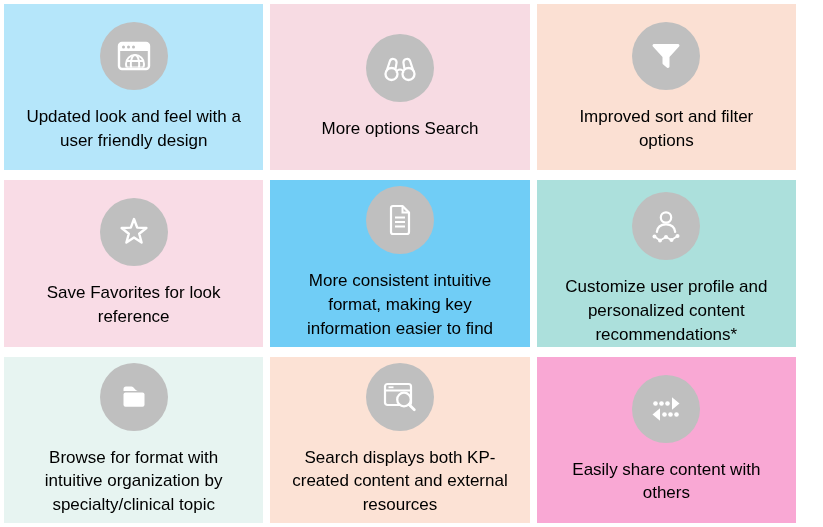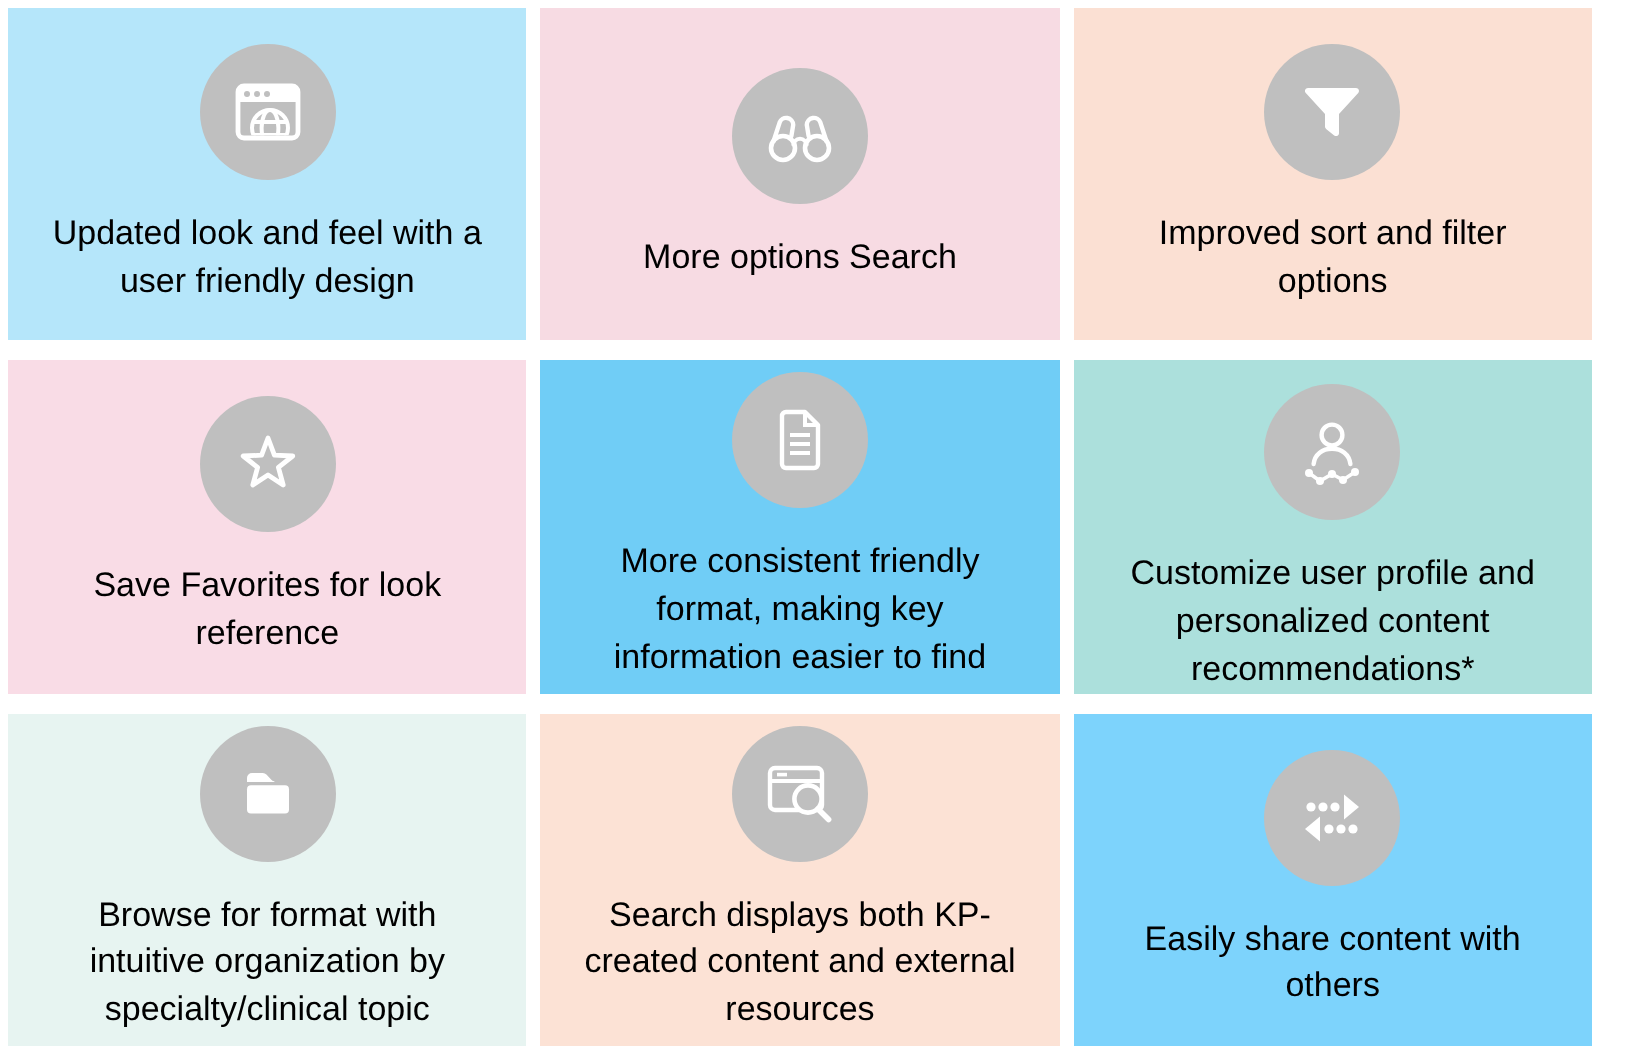--- a/index.html
+++ b/index.html
@@ -106,21 +106,21 @@
   </div>
 
   <div class="card" style="background: rgb(112, 205, 246);">
     <span class="icon-circle" style="background: rgb(191, 191, 191);">
         <svg width="40" height="40" viewBox="0 0 40 40" fill="none" stroke="#fff">
           <path d="M13 6h9.5L29 12.5V32a2 2 0 0 1-2 2H13a2 2 0 0 1-2-2V8a2 2 0 0 1 2-2z" stroke-width="2.2" stroke-linejoin="round"></path>
           <path d="M22.5 6v6.5H29" stroke-width="2"></path>
           <path d="M15 17.5h10M15 22h10M15 26.5h10" stroke-width="2"></path>
         </svg>
       </span>
-    <span class="label">More consistent friendly format, making key information easier to find</span>
+    <span class="label">More consistent intuitive format, making key information easier to find</span>
   </div>
 
   <div class="card" style="background: rgb(172, 224, 220); justify-content: flex-end;">
     <span class="icon-circle" style="background: rgb(191, 191, 191);">
         <svg width="40" height="40" viewBox="0 0 40 40">
           <circle cx="20" cy="11.5" r="5.2" fill="none" stroke="#fff" stroke-width="2.2"></circle>
           <path d="M10.8 26c.6-5 4.4-7.6 9.2-7.6s8.6 2.6 9.2 7.6" fill="none" stroke="#fff" stroke-width="2.2" stroke-linecap="round"></path>
           <path d="M8.5 30.5L14 34.5L20 31L25.5 34L31.5 30" fill="none" stroke="#fff" stroke-width="1.8"></path>
           <circle cx="8.5" cy="30.5" r="2" fill="#fff"></circle>
           <circle cx="14" cy="34.5" r="2" fill="#fff"></circle>
@@ -148,21 +148,21 @@
           <rect x="5" y="7" width="26" height="21" rx="2.5" fill="none" stroke="#fff" stroke-width="2.2"></rect>
           <path d="M5 13.5h26" stroke="#fff" stroke-width="2"></path>
           <path d="M8.5 10.3h5" stroke="#fff" stroke-width="1.8"></path>
           <circle cx="24" cy="22.5" r="6.8" fill="#BFBFBF" stroke="#fff" stroke-width="2.3"></circle>
           <path d="M29 27.5l5.3 5.3" stroke="#fff" stroke-width="2.8" stroke-linecap="round"></path>
         </svg>
       </span>
     <span class="label">Search displays both KP-created content and external resources</span>
   </div>
 
-  <div class="card" style="background: #7dd3fc;">
+  <div class="card" style="background: #f9a8d4;">
     <span class="icon-circle" style="background: rgb(191, 191, 191);">
         <svg width="40" height="40" viewBox="0 0 40 40" fill="#fff">
           <circle cx="9.5" cy="14.5" r="2.3"></circle>
           <circle cx="15.5" cy="14.5" r="2.3"></circle>
           <circle cx="21.5" cy="14.5" r="2.3"></circle>
           <path d="M26 8.2L33.5 14.5L26 20.8z"></path>
           <path d="M14 19.2L6.5 25.5L14 31.8z"></path>
           <circle cx="18.5" cy="25.5" r="2.3"></circle>
           <circle cx="24.5" cy="25.5" r="2.3"></circle>
           <circle cx="30.5" cy="25.5" r="2.3"></circle>

